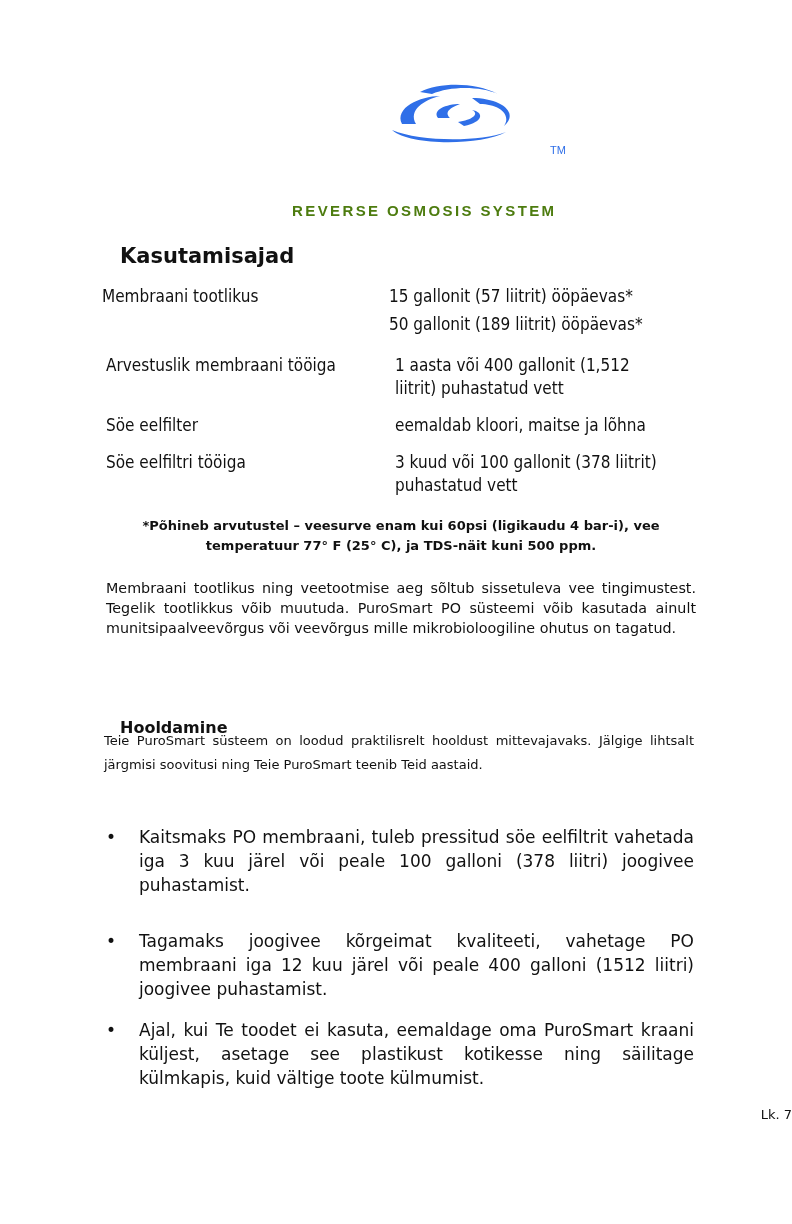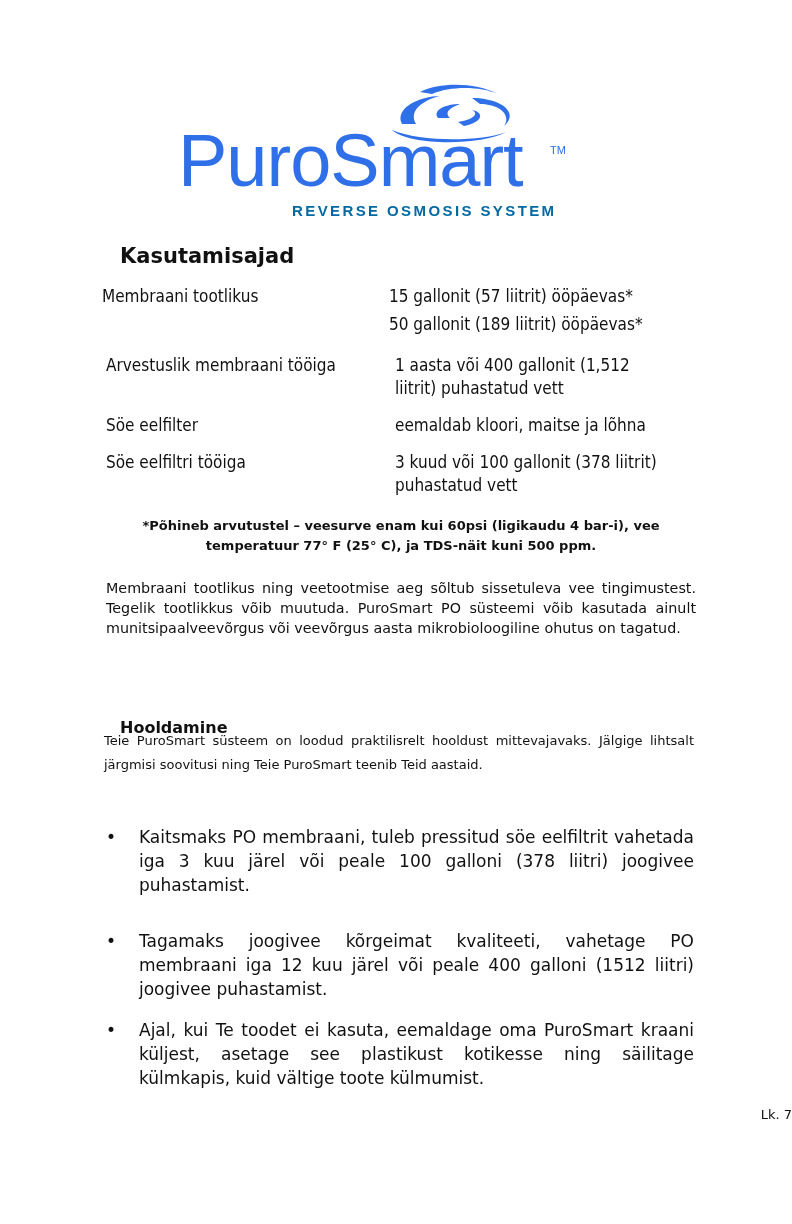--- a/index.html
+++ b/index.html
@@ -4,21 +4,21 @@
   <style>
     html, body { margin: 0; padding: 0; background: #ffffff; }
     body { width: 792px; height: 1224px; position: relative; overflow: hidden;
            font-family: "DejaVu Sans", sans-serif; color: #111; }
     .logo { position: absolute; left: 174px; top: 84px; width: 396px; height: 140px; }
     .logo-word { position: absolute; left: 4px; top: 40px; font-family: "Liberation Sans", sans-serif;
                  font-size: 74px; letter-spacing: -1px; color: #2f6fe8; line-height: 1; }
     .logo-tm { position: absolute; left: 376px; top: 60px; font-size: 11px; color: #2f6fe8;
                font-family: "Liberation Sans", sans-serif; }
     .logo-sub { position: absolute; left: 118px; top: 118px; font-size: 15px; letter-spacing: 2.4px;
-                color: #0369a1; font-family: "Liberation Sans", sans-serif; font-weight: bold; }
+                color: #4d7c0f; font-family: "Liberation Sans", sans-serif; font-weight: bold; }
     .logo-swirl { position: absolute; left: 206px; top: 0px; width: 140px; height: 62px; }
 
     h2 { margin: 16px; position: absolute; font-family: "DejaVu Sans", sans-serif; font-weight: bold; }
     .h-usage { left: 104px; top: 228px; font-size: 21px; }
     .h-maint { left: 104px; top: 702px; font-size: 16px; }
 
     .spec { position: absolute; font-size: 17px; line-height: 23px; font-family: "DejaVu Sans", sans-serif;
             transform: scaleX(0.9); transform-origin: left top; }
     .note { position: absolute; left: 106px; top: 516px; width: 590px; text-align: center;
             font-weight: bold; font-size: 13px; line-height: 20px; }
@@ -36,21 +36,20 @@
   <svg class="logo-swirl" viewBox="0 0 140 62">
     <g fill="#2f6fe8">
       <path d="M40 8 C60 -2 95 -2 118 10 C100 2 70 2 52 10 Z"></path>
       <path d="M22 40 C14 24 40 12 60 12 C44 16 28 26 36 40 Z"></path>
       <path d="M58 34 C52 26 66 20 80 20 C70 24 64 28 70 34 Z"></path>
       <path d="M78 38 C92 36 100 30 92 26 C104 28 104 38 84 42 Z"></path>
       <path d="M92 14 C120 14 140 28 124 42 C132 30 118 20 100 20 Z"></path>
       <path d="M12 46 C30 62 100 62 126 48 C100 58 40 58 12 46 Z"></path>
     </g>
   </svg>
-  <div class="logo-word">PuroSmart</div>
   <div class="logo-tm">TM</div>
   <div class="logo-sub">REVERSE OSMOSIS SYSTEM</div>
 </div>
 
 <h2 class="h-usage">Kasutamisajad</h2>
 
 <div class="spec" style="left:102px; top:285px;">Membraani tootlikus</div>
 <div class="spec" style="left:389px; top:285px;">15 gallonit (57 liitrit) ööpäevas*</div>
 <div class="spec" style="left:389px; top:313px;">50 gallonit (189 liitrit) ööpäevas*</div>
 
@@ -59,21 +58,21 @@
 <div class="spec" style="left:395px; top:377px;">liitrit) puhastatud vett</div>
 
 <div class="spec" style="left:106px; top:414px;">Söe eelfilter</div>
 <div class="spec" style="left:395px; top:414px;">eemaldab kloori, maitse ja lõhna</div>
 
 <div class="spec" style="left:106px; top:451px;">Söe eelfiltri tööiga</div>
 <div class="spec" style="left:395px; top:451px;">3 kuud või 100 gallonit (378 liitrit)</div>
 <div class="spec" style="left:395px; top:474px;">puhastatud vett</div>
 
 <div class="note">*Põhineb arvutustel – veesurve enam kui 60psi (ligikaudu 4 bar-i), vee temperatuur 77° F (25° C), ja TDS-näit kuni 500 ppm.</div>
-<div class="para" style="top:578px;">Membraani tootlikus ning veetootmise aeg sõltub sissetuleva vee tingimustest. Tegelik tootlikkus võib muutuda. PuroSmart PO süsteemi võib kasutada ainult munitsipaalveevõrgus või veevõrgus aasta mikrobioloogiline ohutus on tagatud.</div>
+<div class="para" style="top:578px;">Membraani tootlikus ning veetootmise aeg sõltub sissetuleva vee tingimustest. Tegelik tootlikkus võib muutuda. PuroSmart PO süsteemi võib kasutada ainult munitsipaalveevõrgus või veevõrgus mille mikrobioloogiline ohutus on tagatud.</div>
 
 <h2 class="h-maint">Hooldamine</h2>
 <div class="para-big" style="top:729px;">Teie PuroSmart süsteem on loodud praktilisrelt hooldust mittevajavaks. Jälgige lihtsalt järgmisi soovitusi ning Teie PuroSmart teenib Teid aastaid.</div>
 
 <div class="bullet" style="top:825px;">
   <span class="dot">•</span>
   <span class="text">Kaitsmaks PO membraani, tuleb pressitud söe eelfiltrit vahetada iga 3 kuu järel või peale 100 galloni (378 liitri) joogivee puhastamist.</span>
 </div>
 <div class="bullet" style="top:929px;">
   <span class="dot">•</span>

